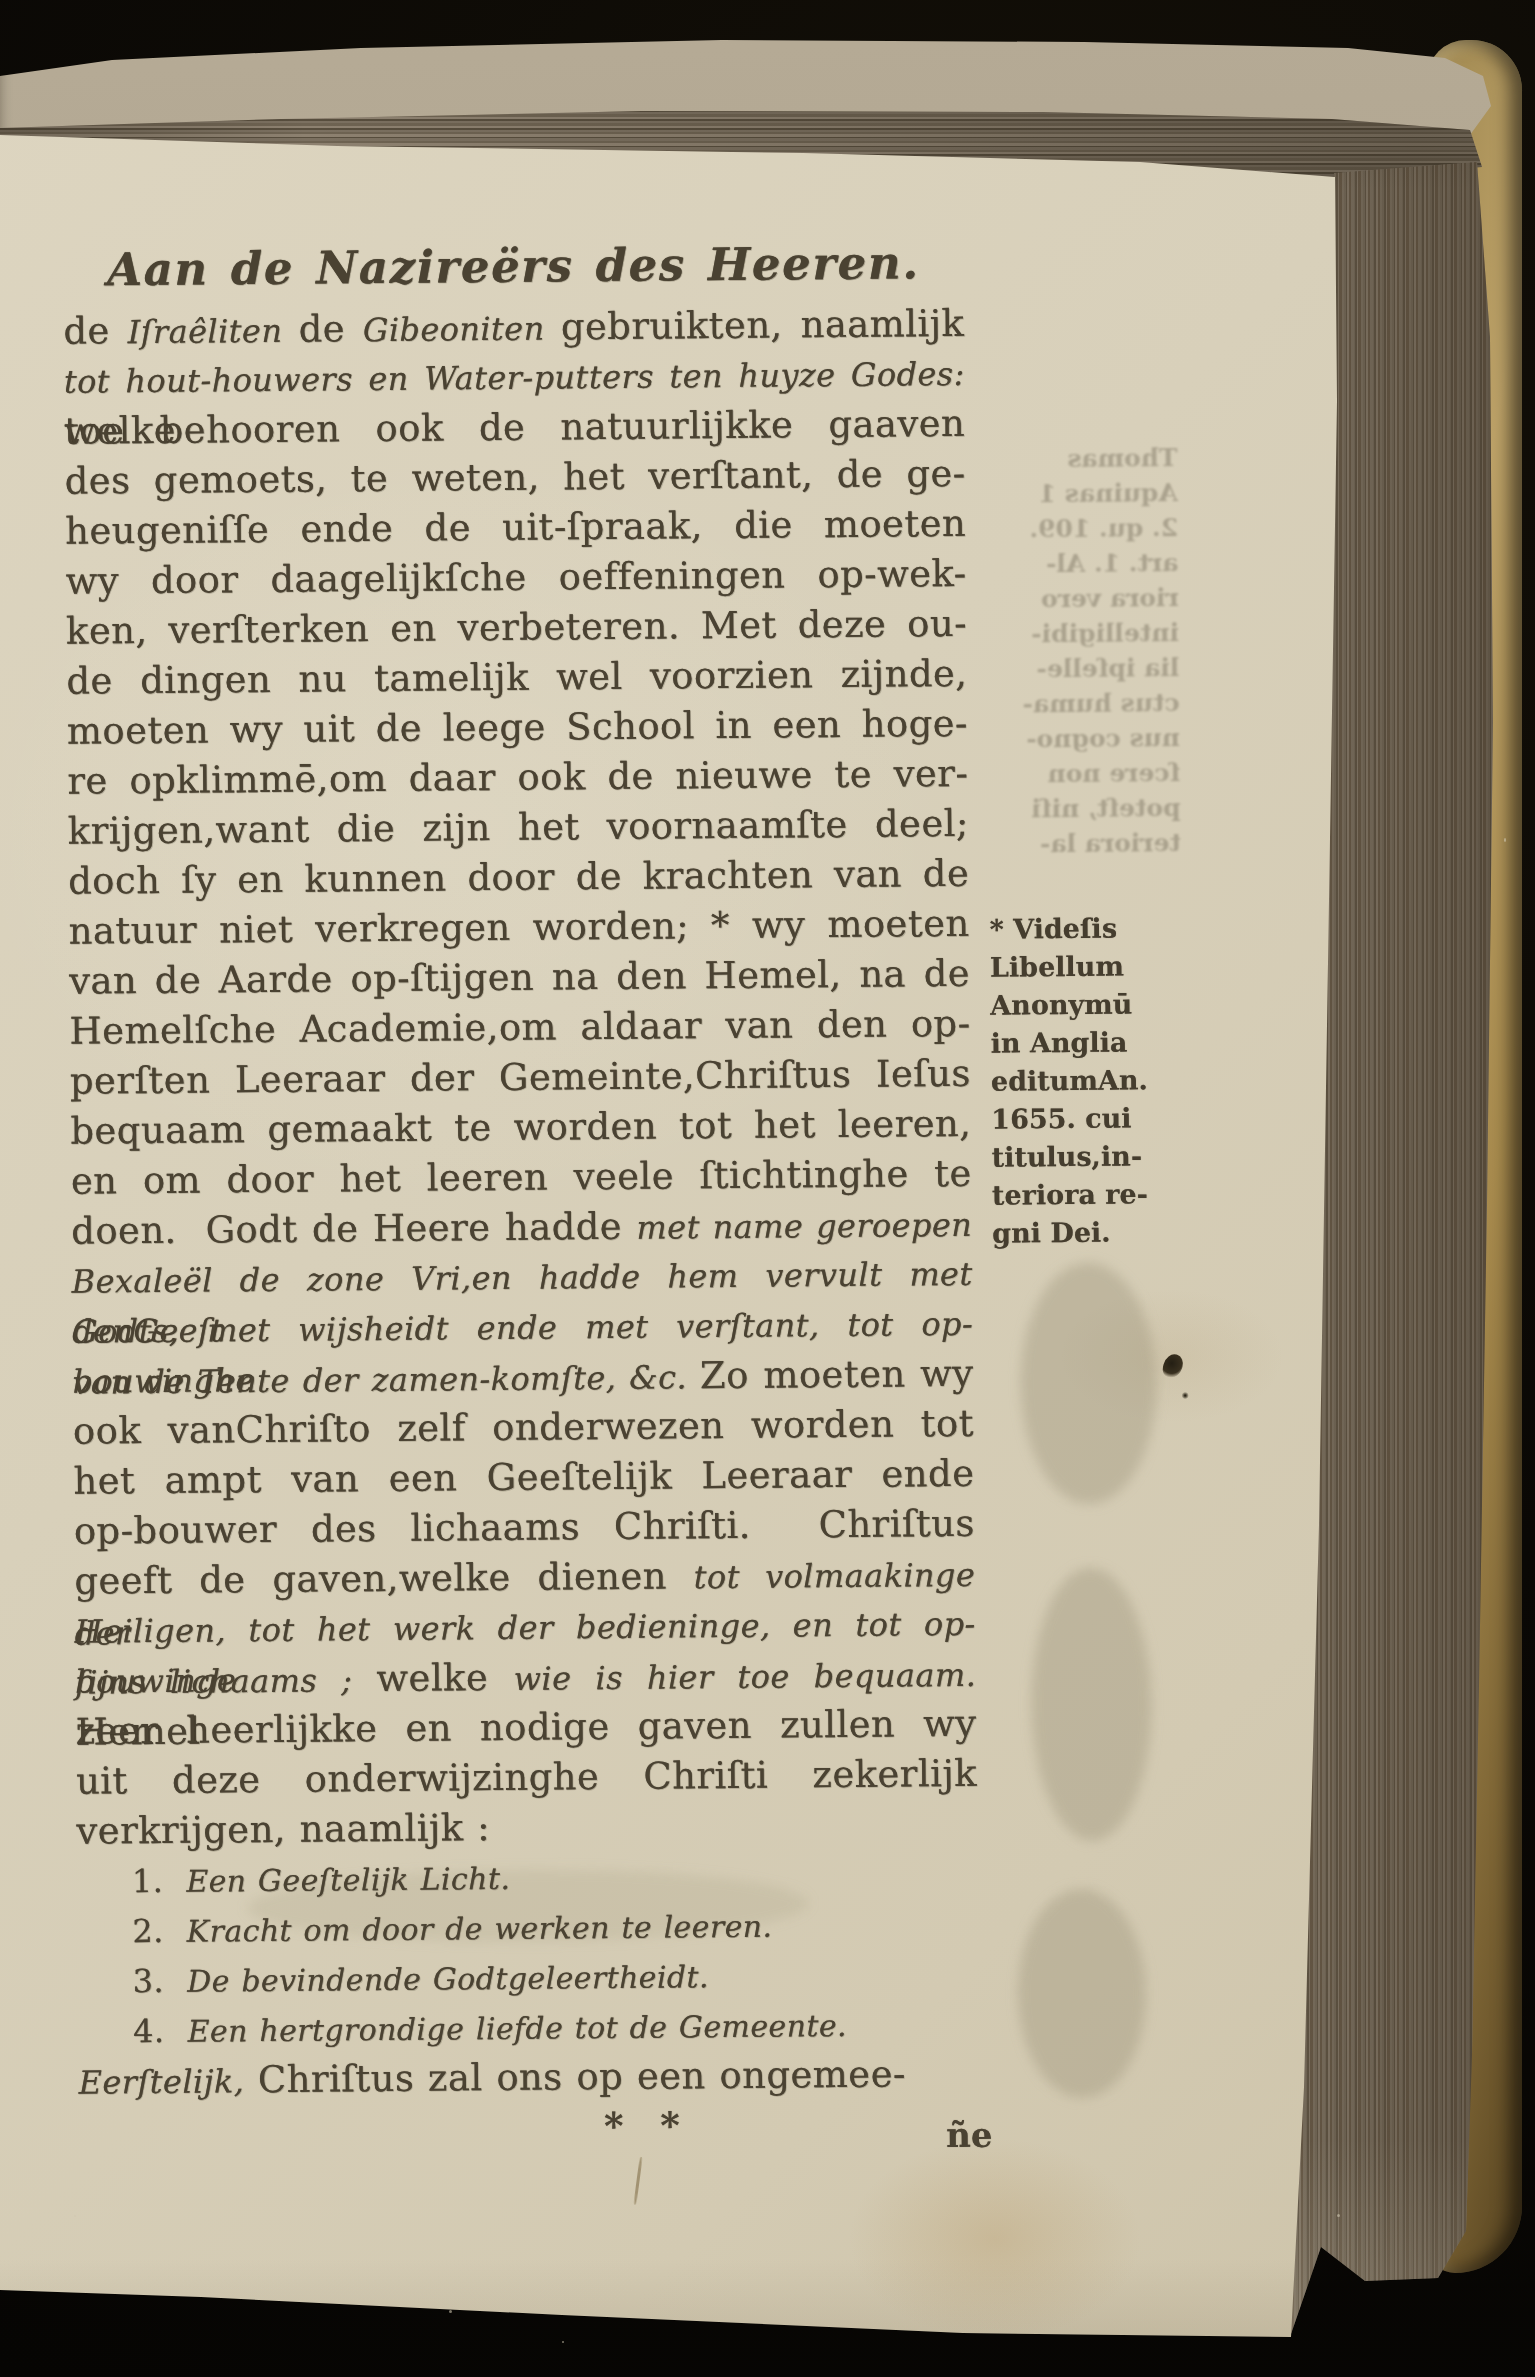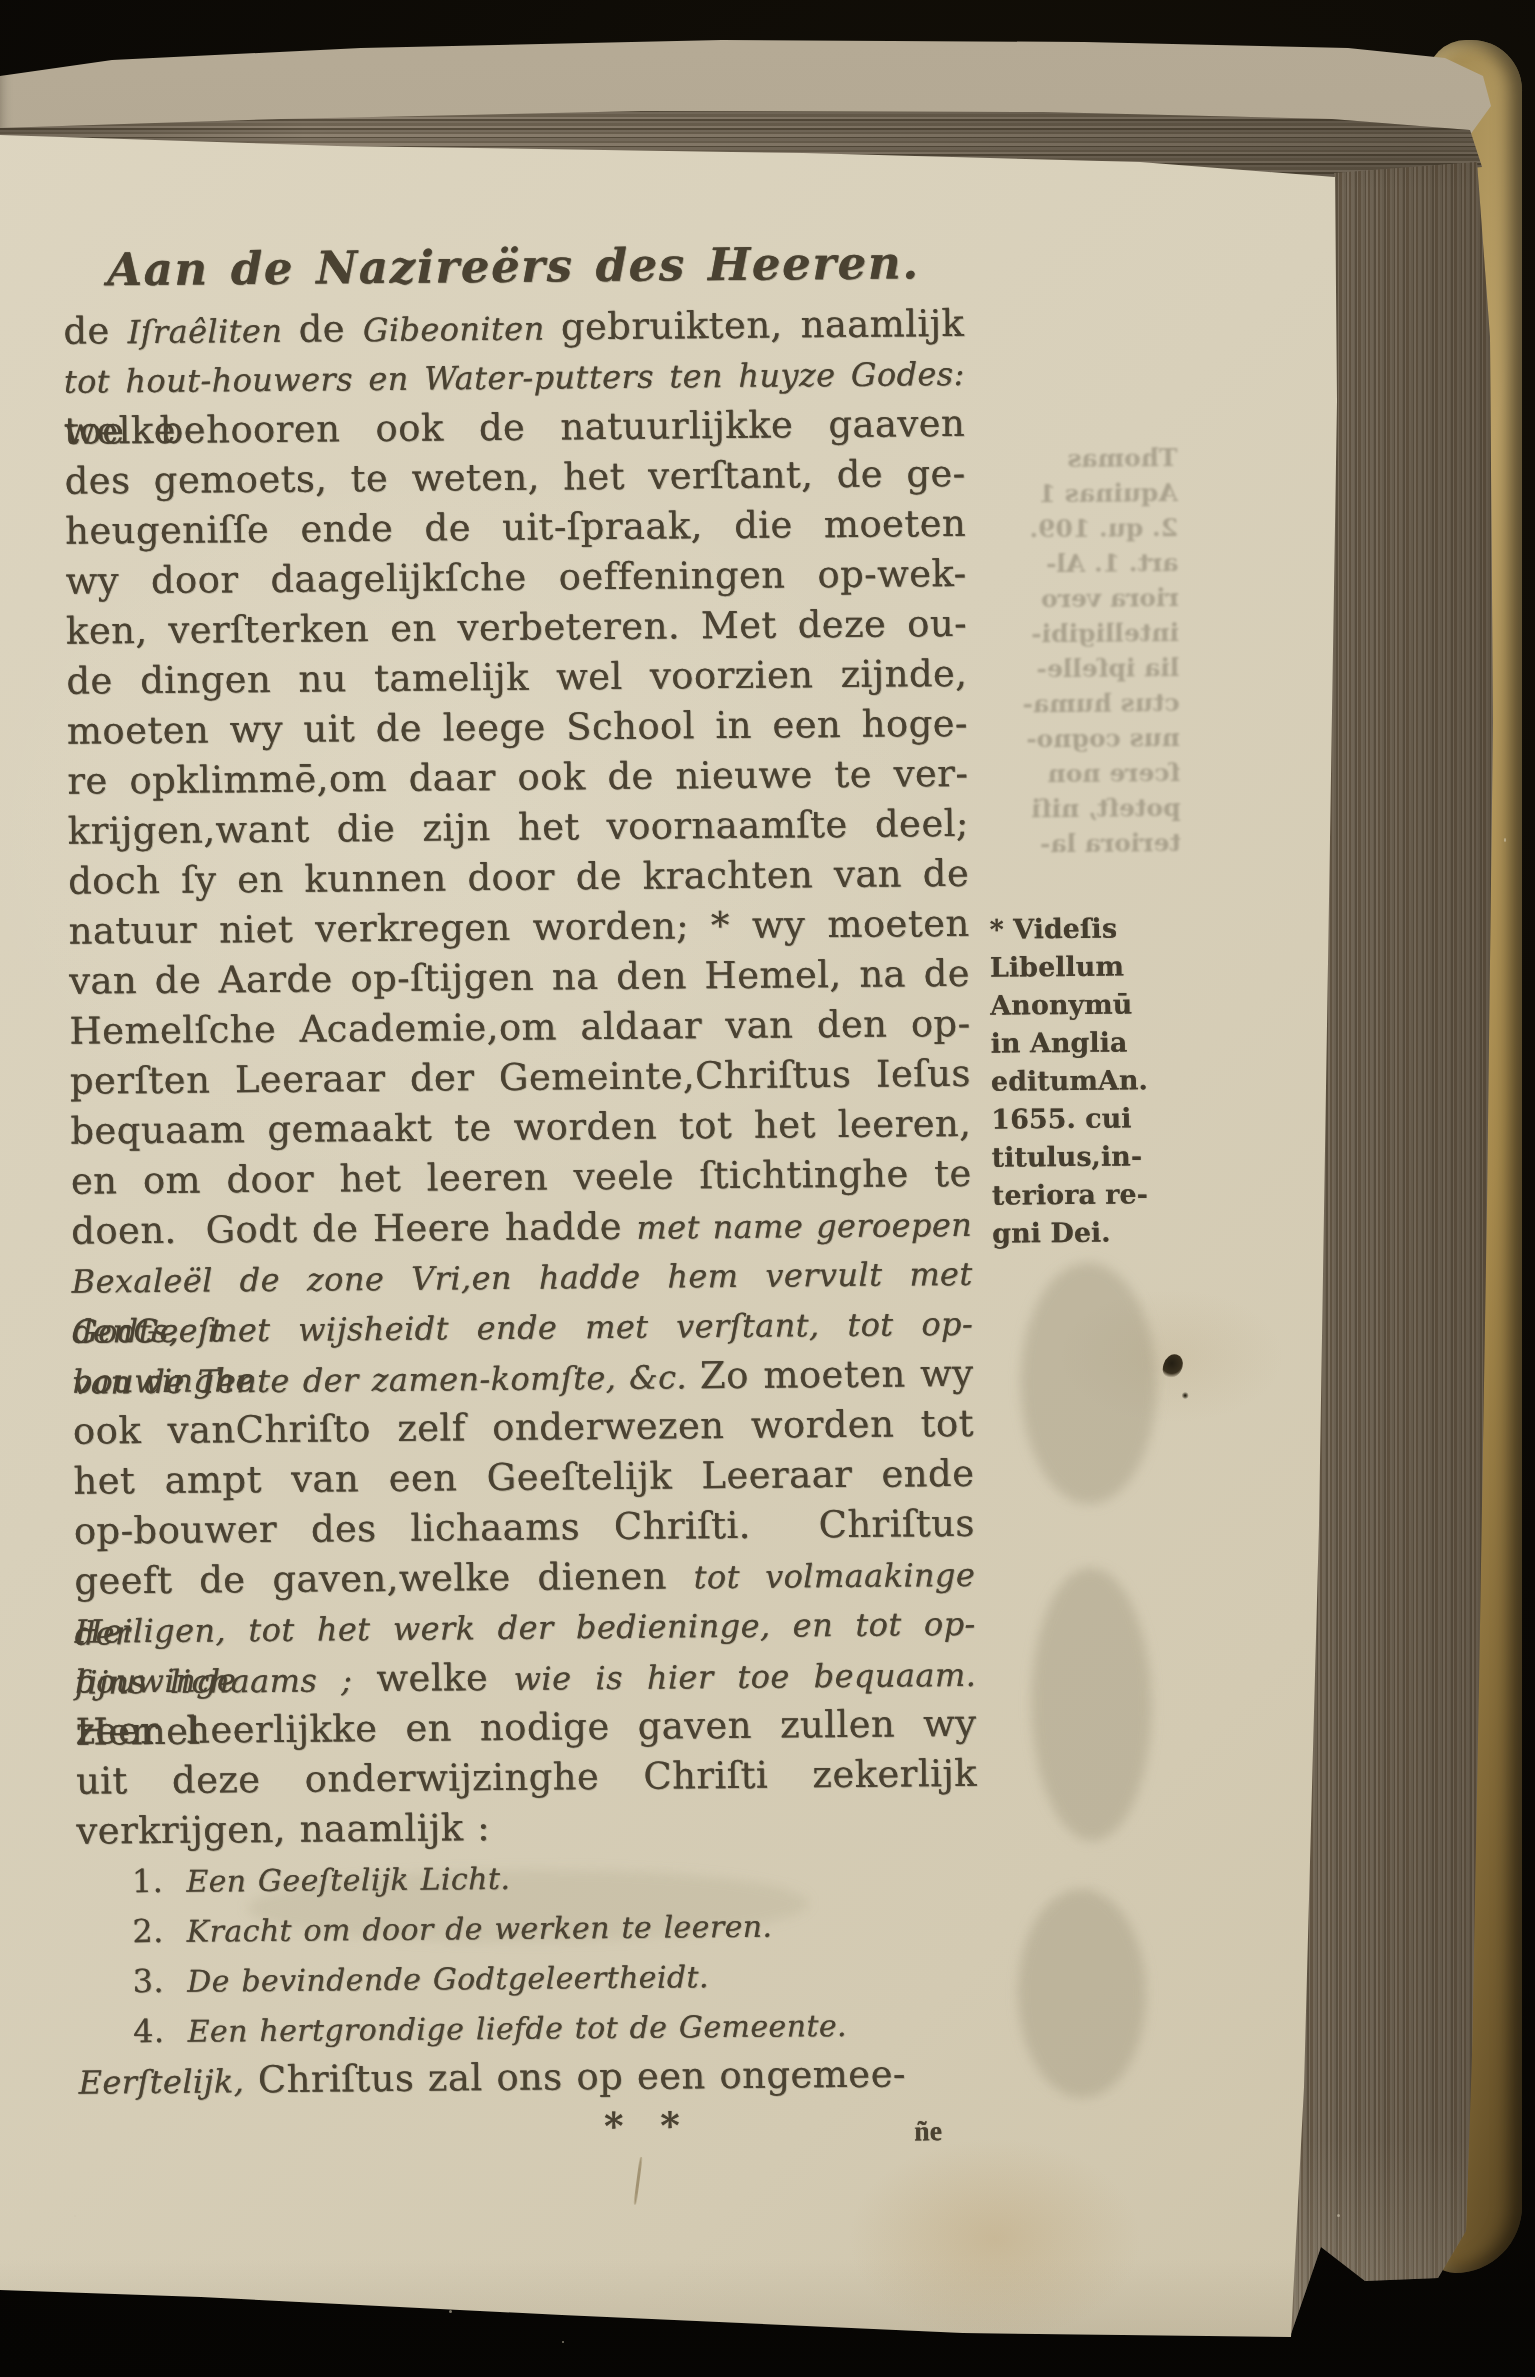--- a/index.html
+++ b/index.html
@@ -71,22 +71,22 @@
     font-size:27px;line-height:38px;font-weight:bold;letter-spacing:0;color:#453d2e;
     text-shadow:0 0 0.8px rgba(60,52,36,.6);
   }
   .bleedthrough{
     position:absolute;left:999px;top:446px;width:185px;
     font-size:25px;line-height:35px;font-weight:bold;color:#6d6553;
     transform:scaleX(-1);opacity:.42;filter:blur(0.9px);
   }
   .ornament{position:absolute;left:596px;top:2105px;font-size:37px;font-weight:bold;word-spacing:24px;
     text-shadow:0 0 0.8px rgba(62,54,38,.7);}
-  .catchword{position:absolute;left:906px;top:2119px;font-size:28px;font-weight:bold;
-    text-shadow:0 0 0.8px rgba(62,54,38,.7);font-family:Liberation Serif, serif;}
+  .catchword{position:absolute;left:938px;top:2119px;font-size:34px;font-weight:bold;
+    text-shadow:0 0 0.8px rgba(62,54,38,.7);}
   
   .ink-blot{position:absolute;left:1162px;top:1360px;width:19px;height:24px;border-radius:55% 45% 60% 40%;
     background:radial-gradient(circle at 40% 40%, #241f14 0%, #39301f 55%, rgba(57,48,31,0) 78%);transform:rotate(15deg);}
   .ink-dot{position:absolute;left:1180px;top:1398px;width:7.2px;height:7.2px;border-radius:50%;
     background:radial-gradient(circle,#2a2416 10%, rgba(42,36,22,0) 75%);}
   .fibre{position:absolute;left:628px;top:2158px;width:3.2px;height:48px;border-radius:40%;
     background:rgba(120,100,60,.55);transform:rotate(8deg);filter:blur(0.5px);}
   .smudge{position:absolute;background:rgba(150,140,115,.35);filter:blur(5.6px);border-radius:50%;}
   .sm1{left:1019px;top:1268px;width:136px;height:241px;}
   .sm2{left:1027px;top:1573px;width:120px;height:273px;}

